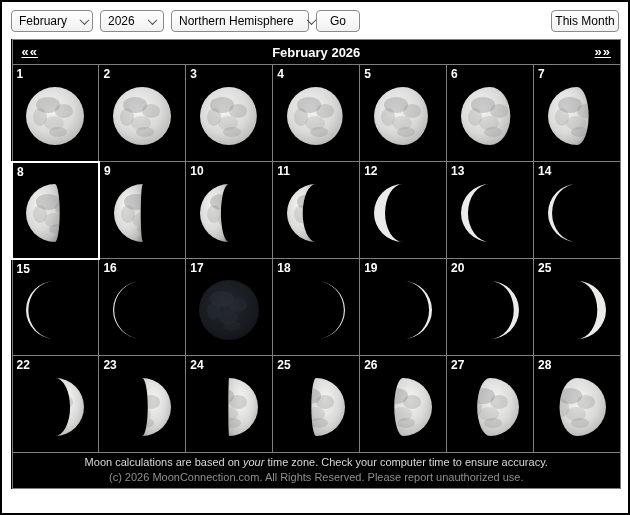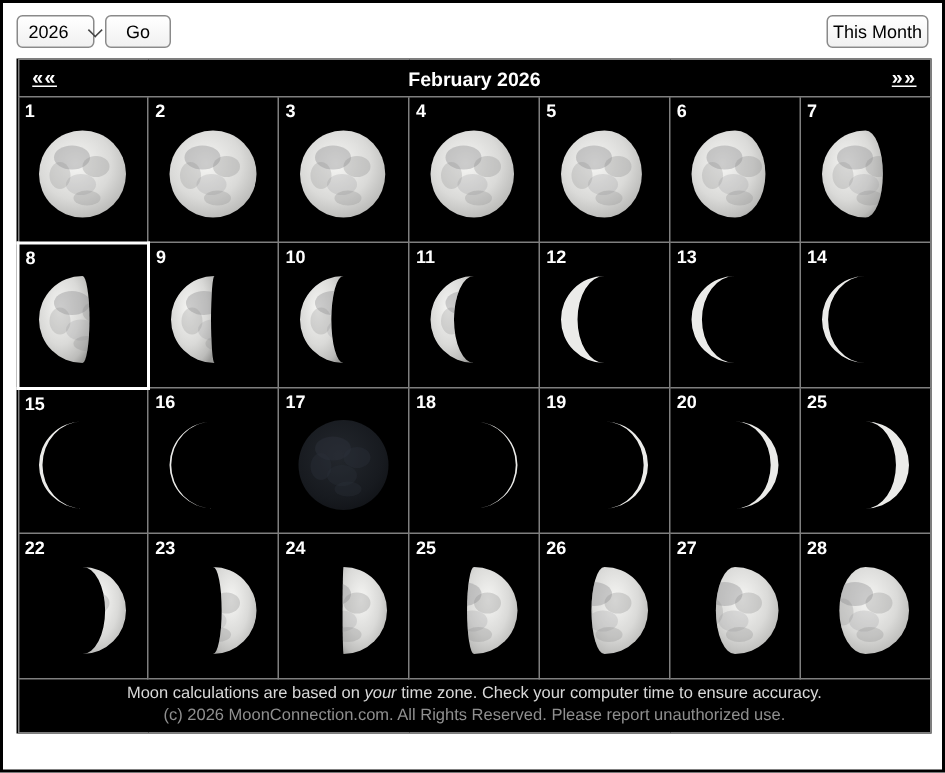--- a/index.html
+++ b/index.html
@@ -53,22 +53,30 @@
       <stop offset="0%" stop-color="#23272d"></stop>
       <stop offset="70%" stop-color="#171a1f"></stop>
       <stop offset="100%" stop-color="#0f1115"></stop>
     </radialGradient>
   </defs>
 </svg>
 
 <div class="frame">
 
   <div class="toolbar">
-    <div class="ctl sel" style="width:52px">
+    <div class="ctl sel" style="width:82px">
+      <span>February</span>
+      <span class="chev"></span>
+    </div>
+    <div class="ctl sel" style="width:64px">
       <span>2026</span>
+      <span class="chev"></span>
+    </div>
+    <div class="ctl sel" style="width:138px">
+      <span>Northern Hemisphere</span>
       <span class="chev"></span>
     </div>
     <div class="ctl btn" style="width:44px">
       <span>Go</span>
     </div>
     <div class="ctl btn push" style="width:68px">
       <span>This Month</span>
     </div>
   </div>
 

